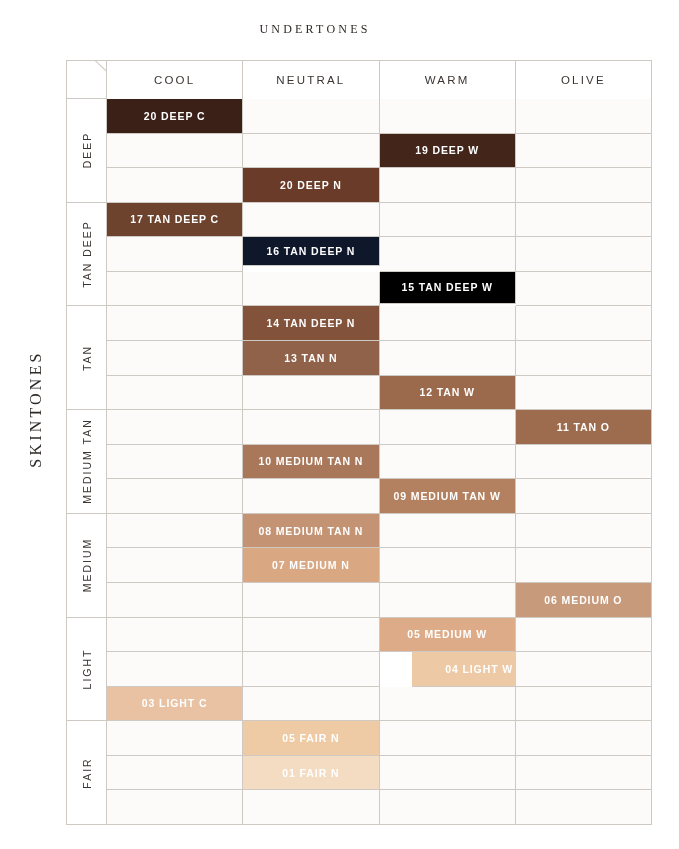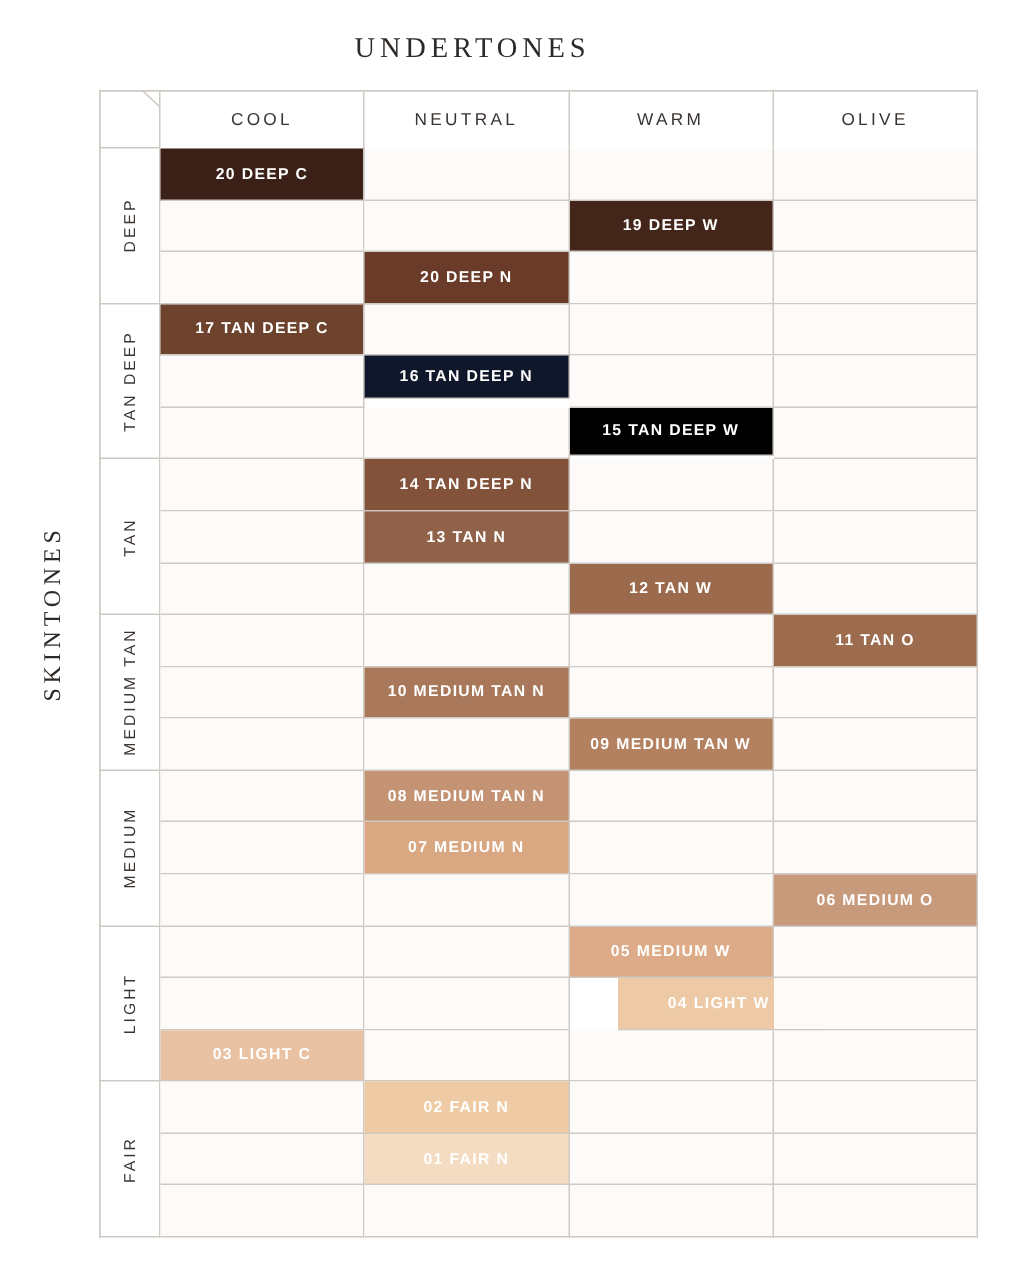--- a/index.html
+++ b/index.html
@@ -20,21 +20,21 @@
     width: 679px;
     height: 849px;
   }
   
   .title {
     position: absolute;
     top: 22px;
     left: 0;
     width: 630px;
     text-align: center;
-    font-size: 19px;
+    font-size: 12px;
     letter-spacing: 3.2px;
     color: #2e2a27;
     font-family: "Liberation Serif", serif;
   }
   
   .ylabel {
     position: absolute;
     left: -44px;
     top: 400px;
     width: 160px;
@@ -243,21 +243,21 @@
       <div class="cell empty" style="left: 449.75px; top: 557.571px; width: 136.25px; height: 34.5714px; border-right: 1px solid rgb(207, 201, 196); border-bottom: 1px solid rgb(207, 201, 196); background: rgb(253, 251, 250);"></div>
       <div class="cell empty" style="left: 41px; top: 592.143px; width: 136.25px; height: 34.5714px; border-right: 1px solid rgb(207, 201, 196); border-bottom: 1px solid rgb(207, 201, 196); background: rgb(253, 251, 250);"></div>
       <div class="cell empty" style="left: 177.25px; top: 592.143px; width: 136.25px; height: 34.5714px; border-right: 1px solid rgb(207, 201, 196); border-bottom: 1px solid rgb(207, 201, 196); background: rgb(253, 251, 250);"></div>
       <div class="cell" style="left: 313.5px; top: 592.143px; width: 136.25px; height: 34.5714px; border-right: 1px solid rgb(207, 201, 196); border-bottom: 1px solid rgb(207, 201, 196); background: rgb(237, 201, 165); color: rgb(255, 255, 255); margin-left: 32px;">04 LIGHT W</div>
       <div class="cell empty" style="left: 449.75px; top: 592.143px; width: 136.25px; height: 34.5714px; border-right: 1px solid rgb(207, 201, 196); border-bottom: 1px solid rgb(207, 201, 196); background: rgb(253, 251, 250);"></div>
       <div class="cell" style="left: 41px; top: 626.714px; width: 136.25px; height: 34.5714px; border-right: 1px solid rgb(207, 201, 196); border-bottom: 1px solid rgb(207, 201, 196); background: rgb(232, 194, 162); color: rgb(255, 255, 255);">03 LIGHT C</div>
       <div class="cell empty" style="left: 177.25px; top: 626.714px; width: 136.25px; height: 34.5714px; border-right: 1px solid rgb(207, 201, 196); border-bottom: 1px solid rgb(207, 201, 196); background: rgb(253, 251, 250);"></div>
       <div class="cell empty" style="left: 313.5px; top: 626.714px; width: 136.25px; height: 34.5714px; border-right: 1px solid rgb(207, 201, 196); border-bottom: 1px solid rgb(207, 201, 196); background: rgb(253, 251, 250);"></div>
       <div class="cell empty" style="left: 449.75px; top: 626.714px; width: 136.25px; height: 34.5714px; border-right: 1px solid rgb(207, 201, 196); border-bottom: 1px solid rgb(207, 201, 196); background: rgb(253, 251, 250);"></div>
       <div class="cell empty" style="left: 41px; top: 661.286px; width: 136.25px; height: 34.5714px; border-right: 1px solid rgb(207, 201, 196); border-bottom: 1px solid rgb(207, 201, 196); background: rgb(253, 251, 250);"></div>
-      <div class="cell" style="left: 177.25px; top: 661.286px; width: 136.25px; height: 34.5714px; border-right: 1px solid rgb(207, 201, 196); border-bottom: 1px solid rgb(207, 201, 196); background: rgb(238, 203, 164); color: rgb(255, 255, 255);">02 FAIR N</div>
+      <div class="cell" style="left: 177.25px; top: 661.286px; width: 136.25px; height: 34.5714px; border-right: 1px solid rgb(207, 201, 196); border-bottom: 1px solid rgb(207, 201, 196); background: rgb(238, 203, 164); color: rgb(255, 255, 255);">05 FAIR N</div>
       <div class="cell empty" style="left: 313.5px; top: 661.286px; width: 136.25px; height: 34.5714px; border-right: 1px solid rgb(207, 201, 196); border-bottom: 1px solid rgb(207, 201, 196); background: rgb(253, 251, 250);"></div>
       <div class="cell empty" style="left: 449.75px; top: 661.286px; width: 136.25px; height: 34.5714px; border-right: 1px solid rgb(207, 201, 196); border-bottom: 1px solid rgb(207, 201, 196); background: rgb(253, 251, 250);"></div>
       <div class="cell empty" style="left: 41px; top: 695.857px; width: 136.25px; height: 34.5714px; border-right: 1px solid rgb(207, 201, 196); border-bottom: 1px solid rgb(207, 201, 196); background: rgb(253, 251, 250);"></div>
       <div class="cell" style="left: 177.25px; top: 695.857px; width: 136.25px; height: 34.5714px; border-right: 1px solid rgb(207, 201, 196); border-bottom: 1px solid rgb(207, 201, 196); background: rgb(243, 220, 193); color: rgb(255, 255, 255);">01 FAIR N</div>
       <div class="cell empty" style="left: 313.5px; top: 695.857px; width: 136.25px; height: 34.5714px; border-right: 1px solid rgb(207, 201, 196); border-bottom: 1px solid rgb(207, 201, 196); background: rgb(253, 251, 250);"></div>
       <div class="cell empty" style="left: 449.75px; top: 695.857px; width: 136.25px; height: 34.5714px; border-right: 1px solid rgb(207, 201, 196); border-bottom: 1px solid rgb(207, 201, 196); background: rgb(253, 251, 250);"></div>
       <div class="cell empty" style="left: 41px; top: 730.429px; width: 136.25px; height: 34.5714px; border-right: 1px solid rgb(207, 201, 196); border-bottom: 1px solid rgb(207, 201, 196); background: rgb(253, 251, 250);"></div>
       <div class="cell empty" style="left: 177.25px; top: 730.429px; width: 136.25px; height: 34.5714px; border-right: 1px solid rgb(207, 201, 196); border-bottom: 1px solid rgb(207, 201, 196); background: rgb(253, 251, 250);"></div>
       <div class="cell empty" style="left: 313.5px; top: 730.429px; width: 136.25px; height: 34.5714px; border-right: 1px solid rgb(207, 201, 196); border-bottom: 1px solid rgb(207, 201, 196); background: rgb(253, 251, 250);"></div>
       <div class="cell empty" style="left: 449.75px; top: 730.429px; width: 136.25px; height: 34.5714px; border-right: 1px solid rgb(207, 201, 196); border-bottom: 1px solid rgb(207, 201, 196); background: rgb(253, 251, 250);"></div>

